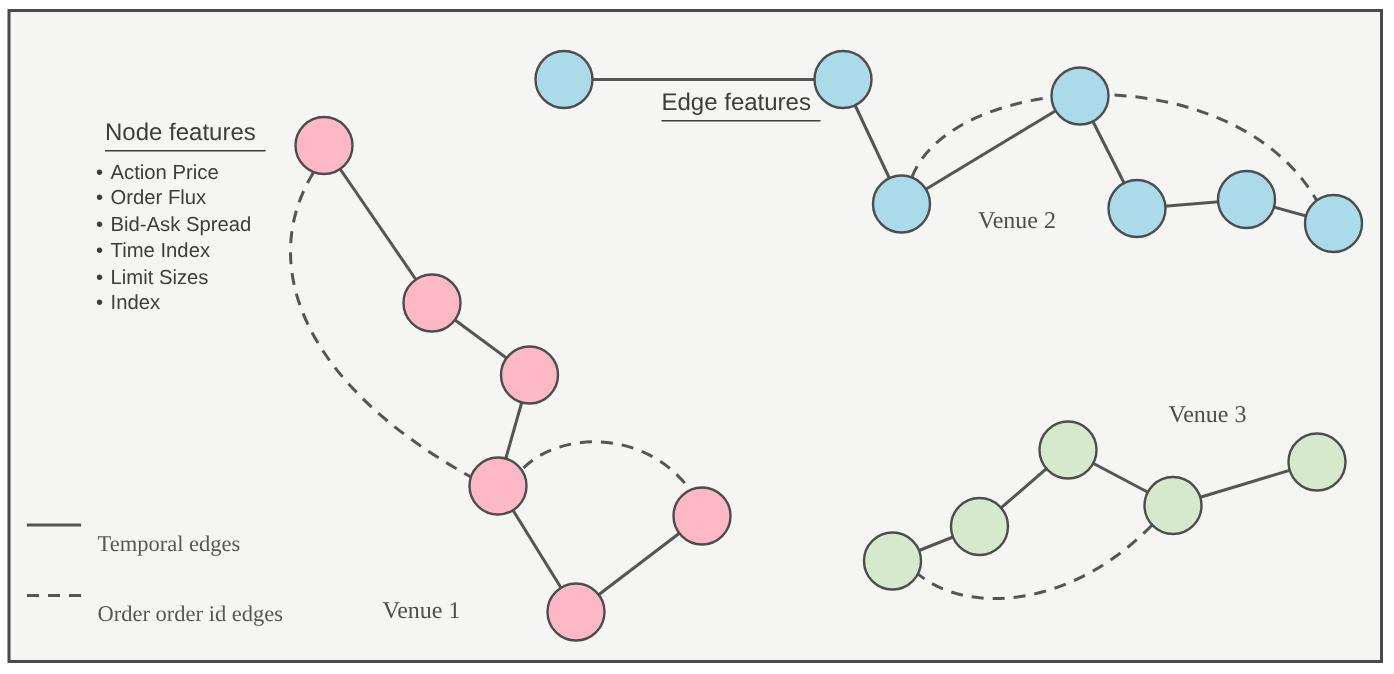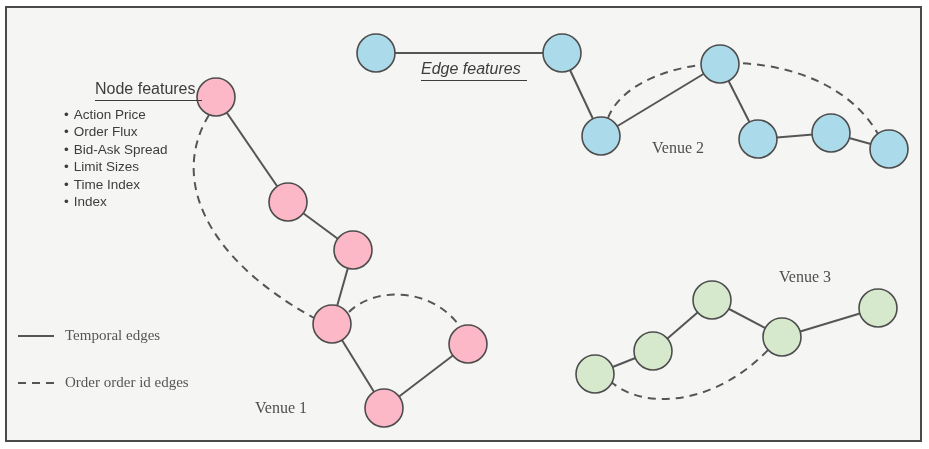--- a/index.html
+++ b/index.html
@@ -12,37 +12,37 @@
   .frame {
     position: absolute; left: 5px; top: 6px; width: 913px; height: 432px;
     border: 2px solid #4a4a4a; background: #f5f5f4;
   }
 
   svg.graph { position: absolute; left: 0; top: 0; width: 929px; height: 449px; }
 
   .features-panel { position: absolute; color: #3d3d3d; }
   .features-title {
     display: inline-block; font-size: 16px; font-weight: 400;
-    padding: 0 6px 2px 0; border-bottom: 1.5px solid #3d3d3d; margin-left: 31px;
+    padding: 0 6px 2px 0; border-bottom: 1.5px solid #3d3d3d; margin-left: 6px;
   }
   .features-list { list-style: none; margin: 5px 0 0 0; padding: 0; }
   .features-list li { font-size: 13.5px; line-height: 17.4px; white-space: nowrap; }
   .features-list li::before { content: "•"; margin-right: 5px; }
 
   .legend { position: absolute; left: 18px; top: 0; width: 230px; height: 449px; }
   .legend-row { position: absolute; display: flex; align-items: center; color: #565656; }
   .legend-row.temporal { top: 327px; }
   .legend-row.sameorder { top: 374px; }
   .legend-line { width: 36px; height: 2px; margin-right: 11px; flex: 0 0 auto; }
   .legend-line.solid { background: #555555; }
   .legend-line.dashed {
     background: repeating-linear-gradient(90deg, #555555 0 8px, rgba(0,0,0,0) 8px 14px);
   }
   .legend-label {
-    font-family: "Liberation Serif", serif; font-size: 15px; white-space: nowrap;
+    font-family: "Liberation Serif", serif; font-size: 15px; white-space: nowrap; margin-top: 28px;
   }
 
   .venue-label {
     position: absolute; transform: translate(-50%, -50%);
     font-family: "Liberation Serif", serif; font-size: 16px; color: #4e4e4e;
     white-space: nowrap;
   }
 </style>
 </head>
 <body>
@@ -90,27 +90,27 @@
       <circle cx="782" cy="337" r="19" fill="#d7e9cd" stroke="#4d4d4d" stroke-width="1.6"></circle>
       <circle cx="878" cy="308" r="19" fill="#d7e9cd" stroke="#4d4d4d" stroke-width="1.6"></circle>
     </svg>
 
   <div class="features-panel" style="left:64px; top:80px;">
     <div class="features-title">Node features</div>
     <ul class="features-list">
       <li>Action Price</li>
       <li>Order Flux</li>
       <li>Bid-Ask Spread</li>
+      <li>Time Index</li>
       <li>Limit Sizes</li>
-      <li>Time Index</li>
       <li>Index</li>
     </ul>
   </div>
 
-  <div class="features-panel" style="left:414px; top:60px;font-style:italic;">
+  <div class="features-panel" style="left:434px; top:60px;">
     <div class="features-title" style="margin-left:7px;">Edge features</div>
   </div>
 
   <div class="legend">
     <div class="legend-row temporal">
       <span class="legend-line solid"></span>
       <span class="legend-label">Temporal edges</span>
     </div>
     <div class="legend-row sameorder">
       <span class="legend-line dashed"></span>

